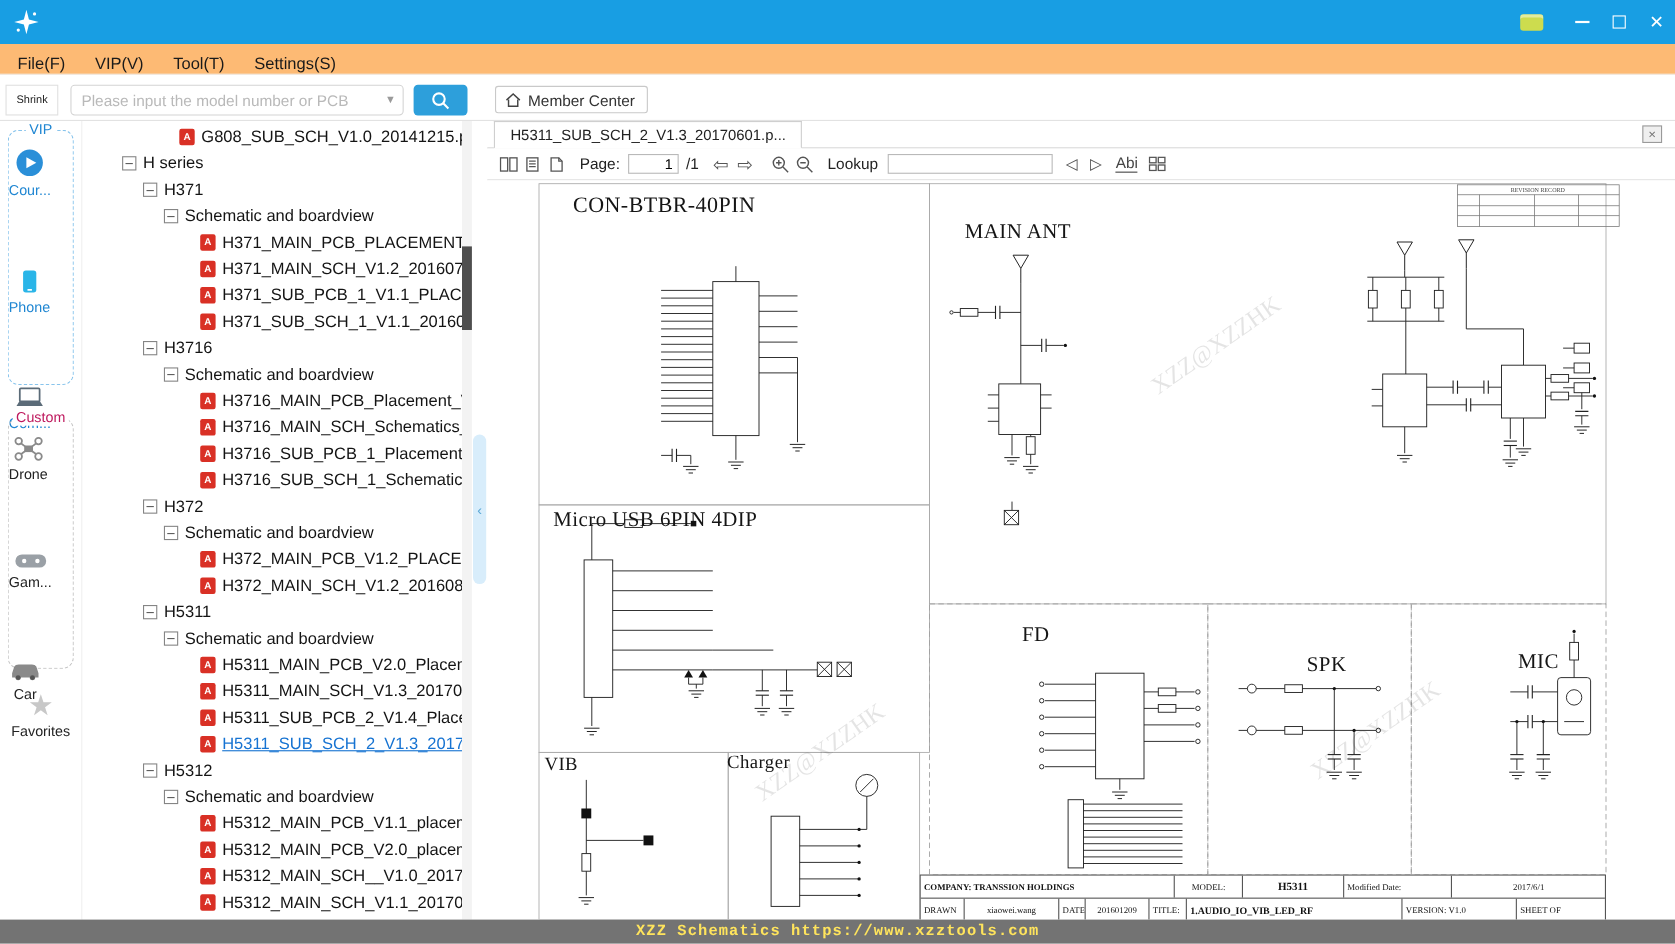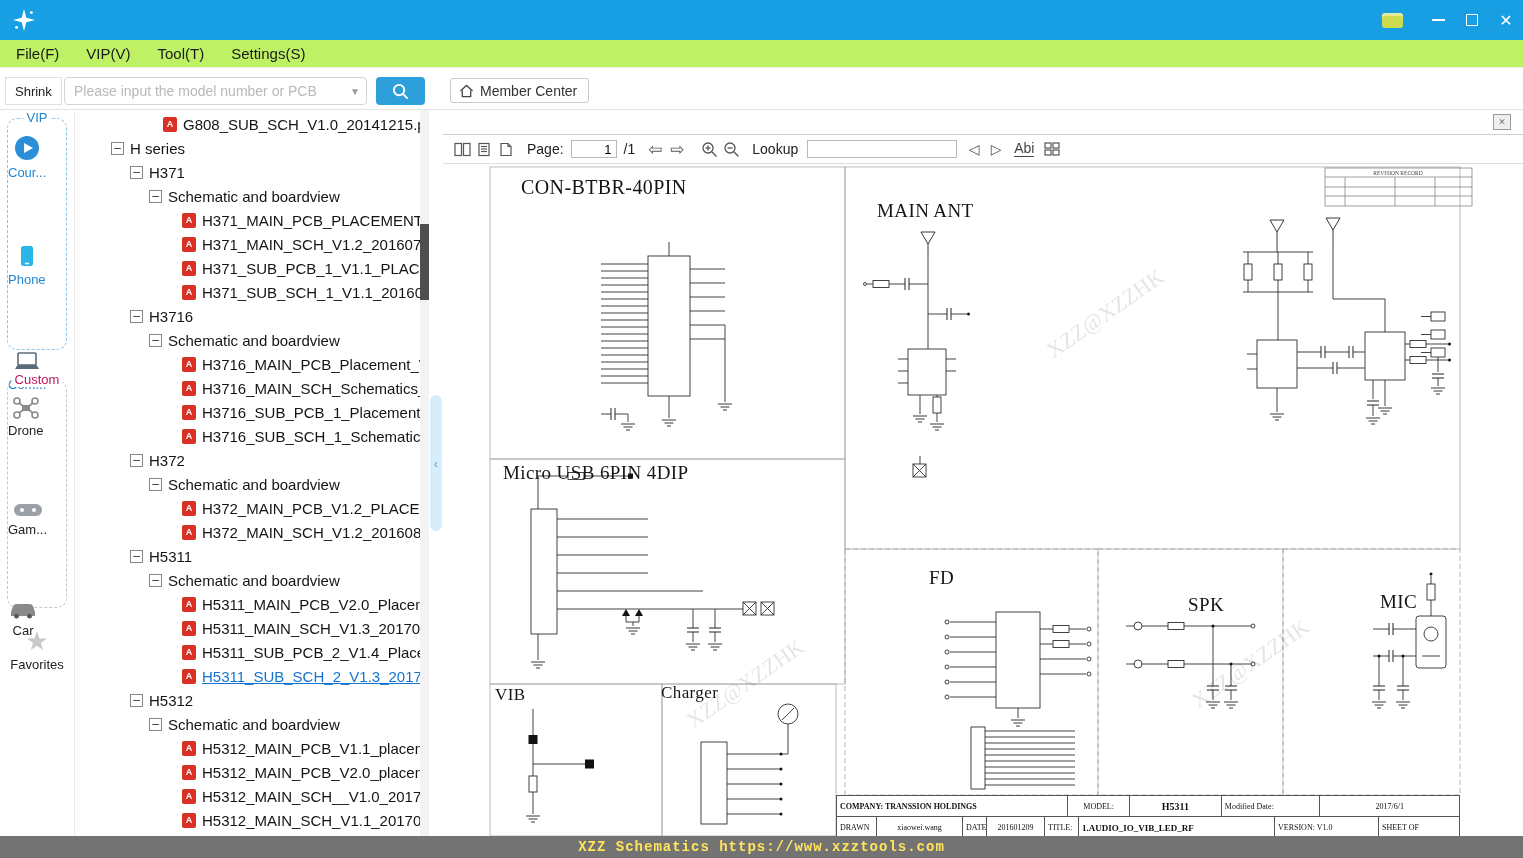--- a/index.html
+++ b/index.html
@@ -12,29 +12,29 @@
   .app-logo{margin-left:12px;display:flex;align-items:center;}
   .title-text{margin-left:14px;font-size:15px;}
   .tb-controls{position:absolute;right:0;top:0;height:40px;display:flex;align-items:center;}
   .vipcard{width:21px;height:15px;background:#cddc4e;border-radius:3px;margin-right:18px;
     box-shadow:inset 0 3px 0 rgba(255,255,255,.45);}
   .win-btn{width:34px;height:40px;display:flex;align-items:center;justify-content:center;color:#fff;font-size:16px;}
   .min-bar{width:13px;height:2px;background:#fff;}
   .max-box{width:12px;height:12px;border:1.5px solid #fff;}
 
   
-  .menubar{position:absolute;left:0;top:40px;width:1523px;height:28px;background:#bef264;
-    display:flex;align-items:center;gap:27px;padding-left:16px;font-size:15px;color:#1a1a1a;
+  .menubar{position:absolute;left:0;top:40px;width:1523px;height:28px;background:#fdba74;
+    display:flex;align-items:flex-end;gap:27px;padding-left:16px;font-size:15px;color:#1a1a1a;
     border-bottom:1px solid #f0f0f0;}
   .menu-item{cursor:pointer;}
 
   
   .toolbar{position:absolute;left:0;top:72px;width:1523px;height:38px;background:#fff;border-bottom:1px solid #e2e2e2;}
   .shrink-btn{position:absolute;left:5px;top:5px;height:28px;padding:0 9px;background:#fff;
-    border:1px solid #e0e0e0;border-radius:0;font-size:13px;color:#222;}
+    border:1px solid #e0e0e0;border-radius:0;font-size:10px;color:#222;}
   .search-wrap{position:absolute;left:64px;top:5px;width:303px;height:28px;border:1px solid #d4d4d4;
     border-radius:4px;display:flex;align-items:center;background:#fff;}
   .search-input{flex:1;border:none;outline:none;padding:0 9px;font-size:14px;color:#333;background:transparent;}
   .search-input::placeholder{color:#b9b9b9;}
   .search-caret{width:22px;color:#9a9a9a;font-size:10px;text-align:center;}
   .search-btn{position:absolute;left:376px;top:5px;width:49px;height:28px;background:#2d9fdb;border:none;
     border-radius:4px;display:flex;align-items:center;justify-content:center;cursor:pointer;}
   .member-btn{position:absolute;left:450px;top:6px;height:25px;padding:0 11px 0 8px;border:1px solid #c9c9c9;
     border-radius:3px;display:flex;align-items:center;gap:6px;font-size:14px;color:#333;background:#fff;}
 
@@ -365,20 +365,23 @@
       </div>
     </div>
 </div>
 <div class="tree-scroll">
   <div class="tree-thumb"></div>
 </div>
 <div class="split-handle">‹</div>
 
 <div class="content">
   <div class="tabbar">
+    <div class="doc-tab">
+      <span>H5311_SUB_SCH_2_V1.3_20170601.p...</span>
+    </div>
     <span class="closeall">✕</span>
   </div>
 
   <div class="pdftoolbar">
     <span class="tbico">
       <svg width="17" height="15" viewBox="0 0 17 15" fill="none" stroke="#555" stroke-width="1.2">
           <rect x="1" y="1.5" width="6.5" height="12"></rect>
           <rect x="9.5" y="1.5" width="6.5" height="12"></rect>
         </svg>
     </span>

